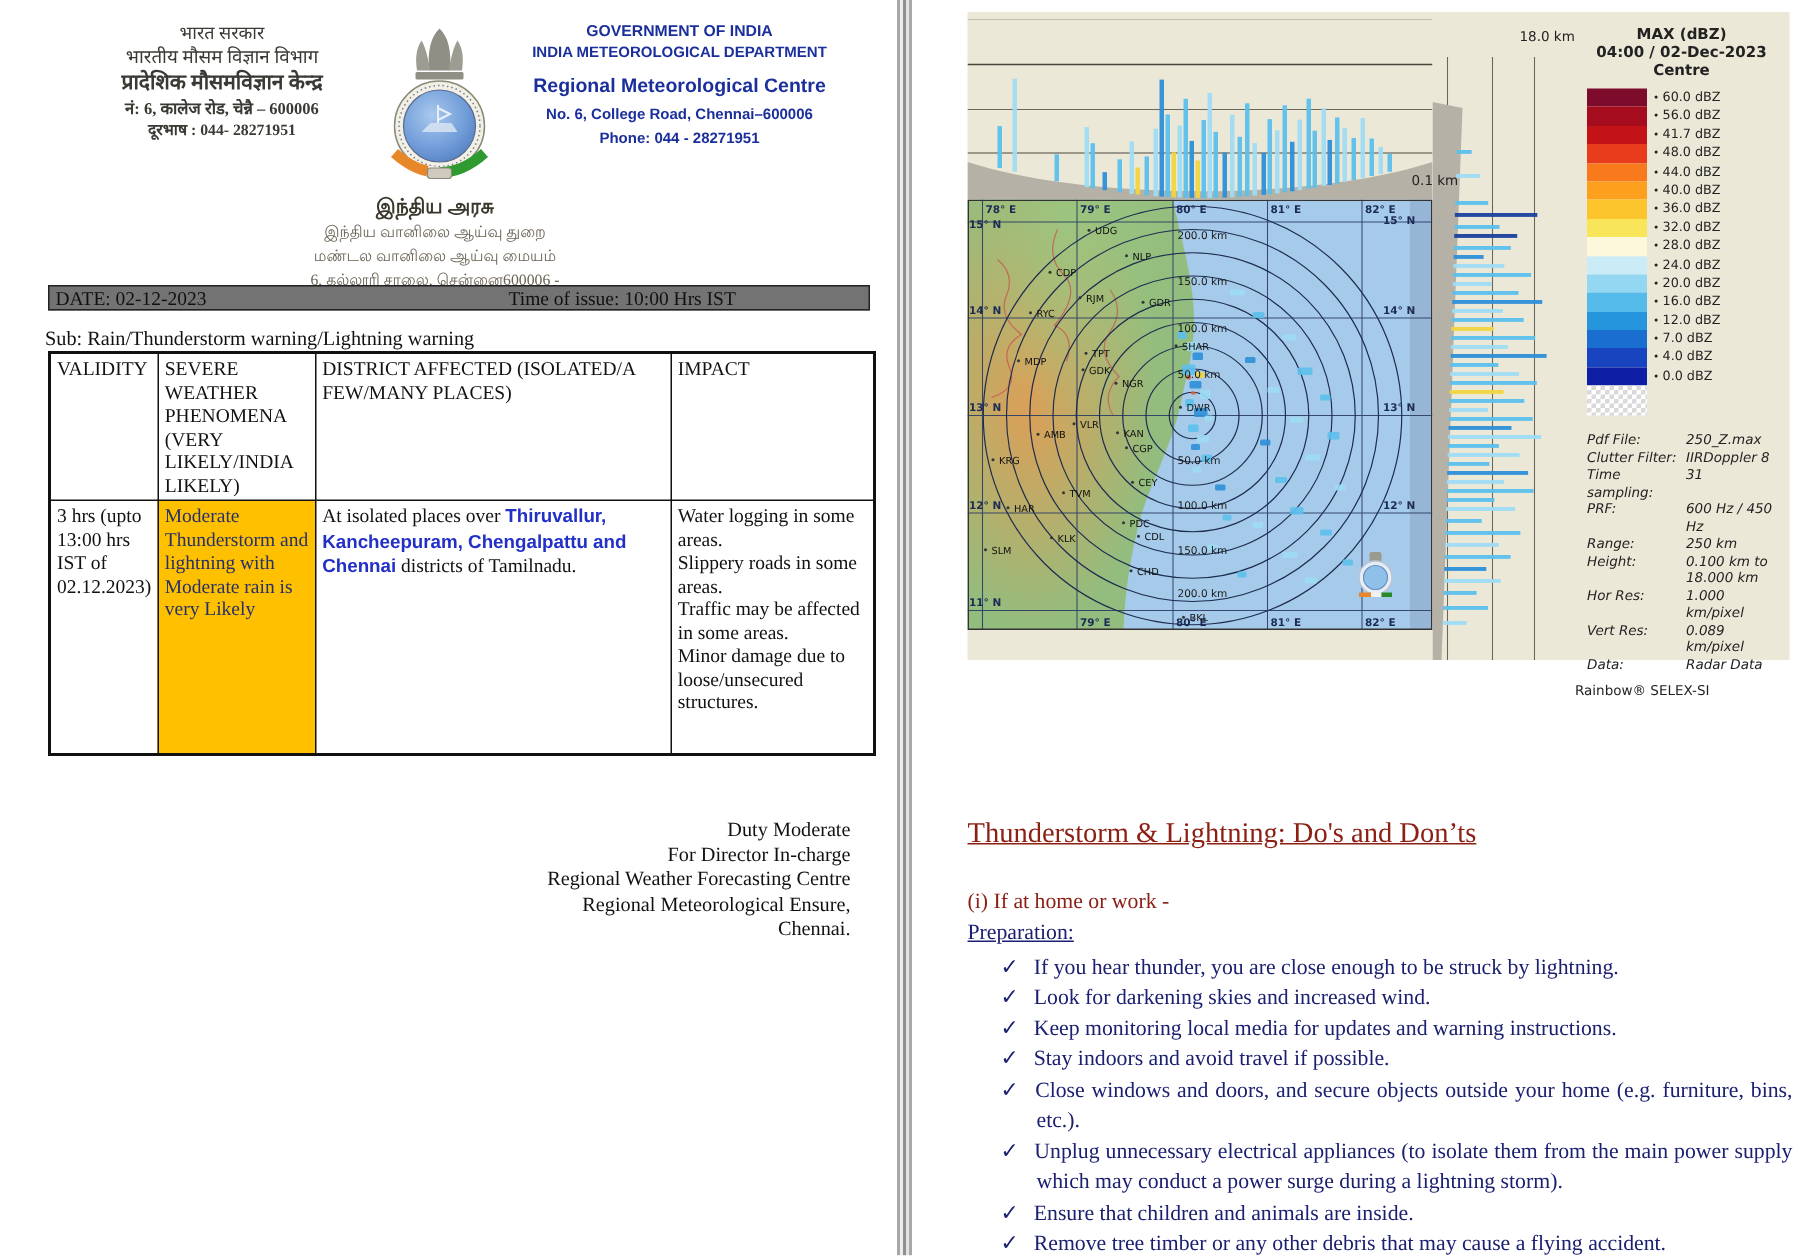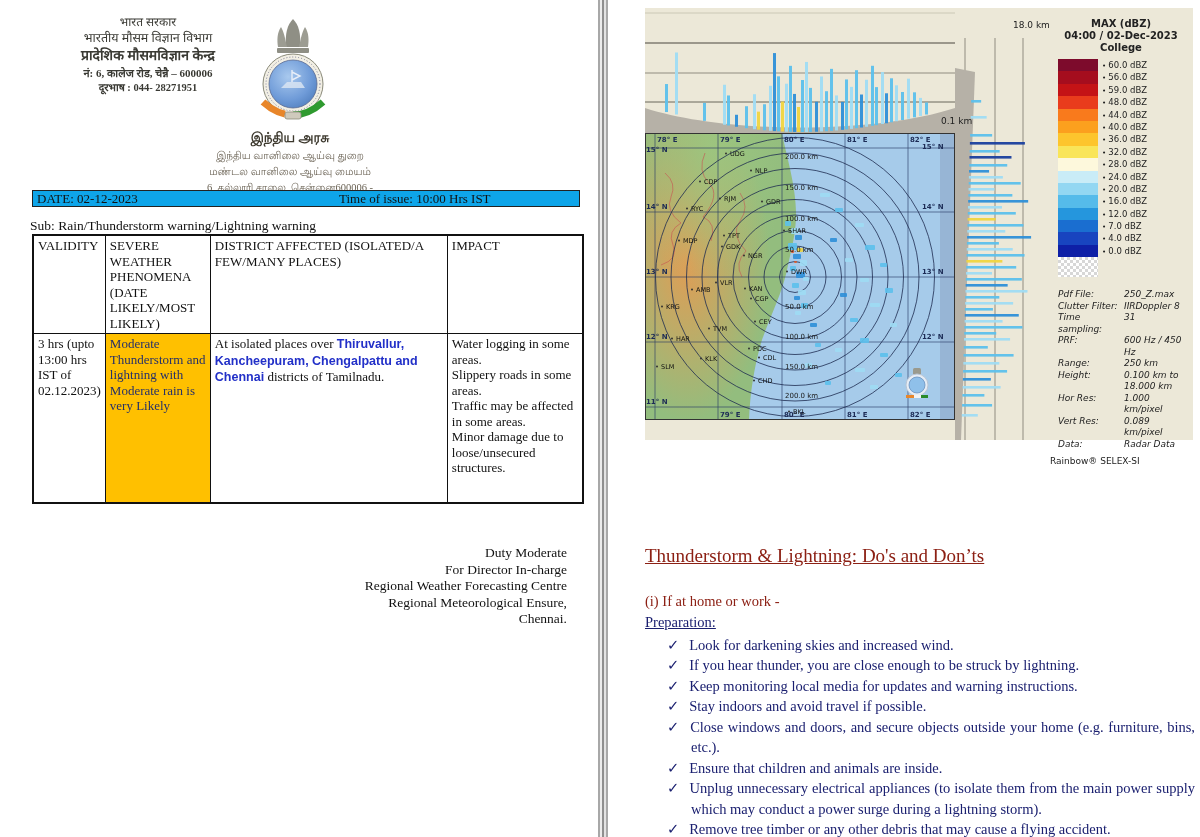--- a/index.html
+++ b/index.html
@@ -21,21 +21,21 @@
   .english-block div:nth-child(1){font-size:10.5px;font-weight:bold;}
   .english-block div:nth-child(2){font-size:10px;font-weight:bold;}
   .english-block div:nth-child(3){font-size:13px;font-weight:bold;margin-top:5px;}
   .english-block div:nth-child(4){font-size:10px;font-weight:bold;margin-top:4px;}
   .english-block div:nth-child(5){font-size:10px;font-weight:bold;margin-top:2px;}
   .tamil-block{margin:4px 0 0 170px;width:240px;text-align:center;line-height:1.5;}
   .tamil-block div:nth-child(1){font-size:13.5px;font-weight:bold;color:#3b372c;}
   .tamil-block div:nth-child(n+2){font-size:10.5px;color:#6a6254;}
 
   .date-bar{position:absolute;left:32px;top:190px;width:546px;height:15px;
-            background:#0ea5e9;border:1px solid #222;font-size:13px;line-height:15px;}
+            background:#737373;border:1px solid #222;font-size:13px;line-height:15px;}
   .date-bar .d{position:absolute;left:4px;}
   .date-bar .t{position:absolute;left:306px;}
   .subject{position:absolute;left:30px;top:218px;font-size:13.5px;}
 
   table.warn{position:absolute;left:32px;top:234px;border-collapse:collapse;
              font-size:13px;line-height:15.5px;border-radius:13px;}
   table.warn th,table.warn td{border:1px solid #111;vertical-align:top;
              padding:2px 4px;font-weight:normal;text-align:left;}
   table.warn{border:2px solid #111;}
   th.c1,td.c1{width:62px;}  th.c2,td.c2{width:96px;}
@@ -122,39 +122,46 @@
         <circle cx="46" cy="70" r="27" fill="none" stroke="#7a7a95" stroke-width="1" stroke-dasharray="1,2"></circle>
         <circle cx="46" cy="70" r="24" fill="url(#globeG)" stroke="#5a6a90" stroke-width="0.8"></circle>
         <path d="M34,74 L58,74 L54,68 L40,68 Z" fill="#d8e4f2" opacity="0.85"></path>
         <path d="M45,56 L45,68 M45,58 L53,62 L45,66" stroke="#e8eef8" stroke-width="1.4" fill="none"></path>
         <path d="M16,88 C26,97 36,101 46,101" stroke="#e8862a" stroke-width="7" fill="none"></path>
         <path d="M38,100 C43,101 49,101 54,100" stroke="#f4f4f0" stroke-width="7" fill="none"></path>
         <path d="M46,101 C56,101 66,97 76,88" stroke="#2f9a2f" stroke-width="7" fill="none"></path>
         <rect x="38" y="98" width="16" height="7" rx="2" fill="#cfcabc" stroke="#8a8a7a" stroke-width="0.8"></rect>
       </svg>
     </div>
+    <div class="english-block">
+        <div>GOVERNMENT OF INDIA</div>
+        <div>INDIA METEOROLOGICAL DEPARTMENT</div>
+        <div>Regional Meteorological Centre</div>
+        <div>No. 6, College Road, Chennai–600006</div>
+        <div>Phone:  044 - 28271951</div>
+      </div>
   </div>
   <div class="tamil-block">
       <div>இந்திய அரசு</div>
       <div>இந்திய வானிலை ஆய்வு துறை</div>
       <div>மண்டல வானிலை ஆய்வு மையம்</div>
       <div>6, கல்லூரி சாலை, சென்னை600006 -</div>
     </div>
 
   <div class="date-bar">
     <span class="d">DATE: 02-12-2023</span>
     <span class="t">Time of issue: 10:00  Hrs IST</span>
   </div>
   <div class="subject">Sub: Rain/Thunderstorm warning/Lightning warning</div>
 
   <table class="warn">
     <tbody>
         <tr class="hdr">
       <th class="c1">VALIDITY</th>
-      <th class="c2">SEVERE WEATHER PHENOMENA (DATE LIKELY/MOST LIKELY)</th>
+      <th class="c2">SEVERE WEATHER PHENOMENA (VERY LIKELY/INDIA LIKELY)</th>
       <th class="c3">DISTRICT AFFECTED (ISOLATED/A FEW/MANY PLACES)</th>
       <th class="c4">IMPACT</th>
     </tr>
     <tr class="bdy">
       <td class="c1">3 hrs (upto 13:00 hrs IST of 02.12.2023)</td>
       <td class="c2">Moderate Thunderstorm and lightning with Moderate rain is very Likely</td>
       <td class="c3"><span>At  isolated places over  </span><span class="district-bold">Thiruvallur, Kancheepuram, Chengalpattu and Chennai</span><span> districts  of  Tamilnadu.</span></td>
       <td class="c4">
             <div>Water logging in some areas.</div>
             <div>Slippery roads in some areas.</div>
@@ -464,21 +471,21 @@
         </g>
     </svg>
 
     <div class="lbl lbl-18">18.0 km</div>
     <div class="lbl lbl-01">0.1 km</div>
 
     <div class="legend">
       <div class="legend-titles">
         <div>MAX (dBZ)</div>
         <div>04:00 / 02-Dec-2023</div>
-        <div>College</div>
+        <div>Centre</div>
       </div>
       <div class="legend-body">
         <div class="swatch-col" id="swatches">
             <div class="swatch" style="background: rgb(125, 11, 44);"></div>
             <div class="swatch" style="background: rgb(165, 13, 30);"></div>
             <div class="swatch" style="background: rgb(196, 19, 22);"></div>
             <div class="swatch" style="background: rgb(233, 60, 28);"></div>
             <div class="swatch" style="background: rgb(249, 122, 28);"></div>
             <div class="swatch" style="background: rgb(252, 160, 30);"></div>
             <div class="swatch" style="background: rgb(253, 197, 45);"></div>
@@ -489,21 +496,21 @@
             <div class="swatch" style="background: rgb(85, 187, 234);"></div>
             <div class="swatch" style="background: rgb(37, 150, 221);"></div>
             <div class="swatch" style="background: rgb(26, 110, 208);"></div>
             <div class="swatch" style="background: rgb(24, 68, 191);"></div>
             <div class="swatch" style="background: rgb(14, 31, 166);"></div>
             <div class="checker"></div>
           </div>
         <div class="label-col" id="dbz-labels">
             <div class="dbz-label">60.0 dBZ</div>
             <div class="dbz-label">56.0 dBZ</div>
-            <div class="dbz-label">59.0 dBZ</div>
+            <div class="dbz-label">41.7 dBZ</div>
             <div class="dbz-label">48.0 dBZ</div>
             <div class="dbz-label">44.0 dBZ</div>
             <div class="dbz-label">40.0 dBZ</div>
             <div class="dbz-label">36.0 dBZ</div>
             <div class="dbz-label">32.0 dBZ</div>
             <div class="dbz-label">28.0 dBZ</div>
             <div class="dbz-label">24.0 dBZ</div>
             <div class="dbz-label">20.0 dBZ</div>
             <div class="dbz-label">16.0 dBZ</div>
             <div class="dbz-label">12.0 dBZ</div>
@@ -552,23 +559,23 @@
         </div>
       <div class="brand">Rainbow® SELEX-SI</div>
     </div>
   </div>
 
   <div class="dos">
     <div class="dos-title">Thunderstorm &amp; Lightning: Do's and Don’ts</div>
     <div class="dos-intro">(i) If at home or work -</div>
     <div class="dos-section">Preparation:</div>
     <ul class="dos-list">
+        <li>If you hear thunder, you are close enough to be struck by lightning.</li>
         <li>Look for darkening skies and increased wind.</li>
-        <li>If you hear thunder, you are close enough to be struck by lightning.</li>
         <li>Keep monitoring local media for updates and warning instructions.</li>
         <li>Stay indoors and avoid travel if possible.</li>
         <li>Close windows and doors, and secure objects outside your home (e.g. furniture, bins, etc.).</li>
+        <li>Unplug unnecessary electrical appliances (to isolate them from the main power supply which may conduct a power surge during a lightning storm).</li>
         <li>Ensure that children and animals are inside.</li>
-        <li>Unplug unnecessary electrical appliances (to isolate them from the main power supply which may conduct a power surge during a lightning storm).</li>
         <li>Remove tree timber or any other debris that may cause a flying accident.</li>
       </ul>
   </div>
 </div>
 
 </body></html>

